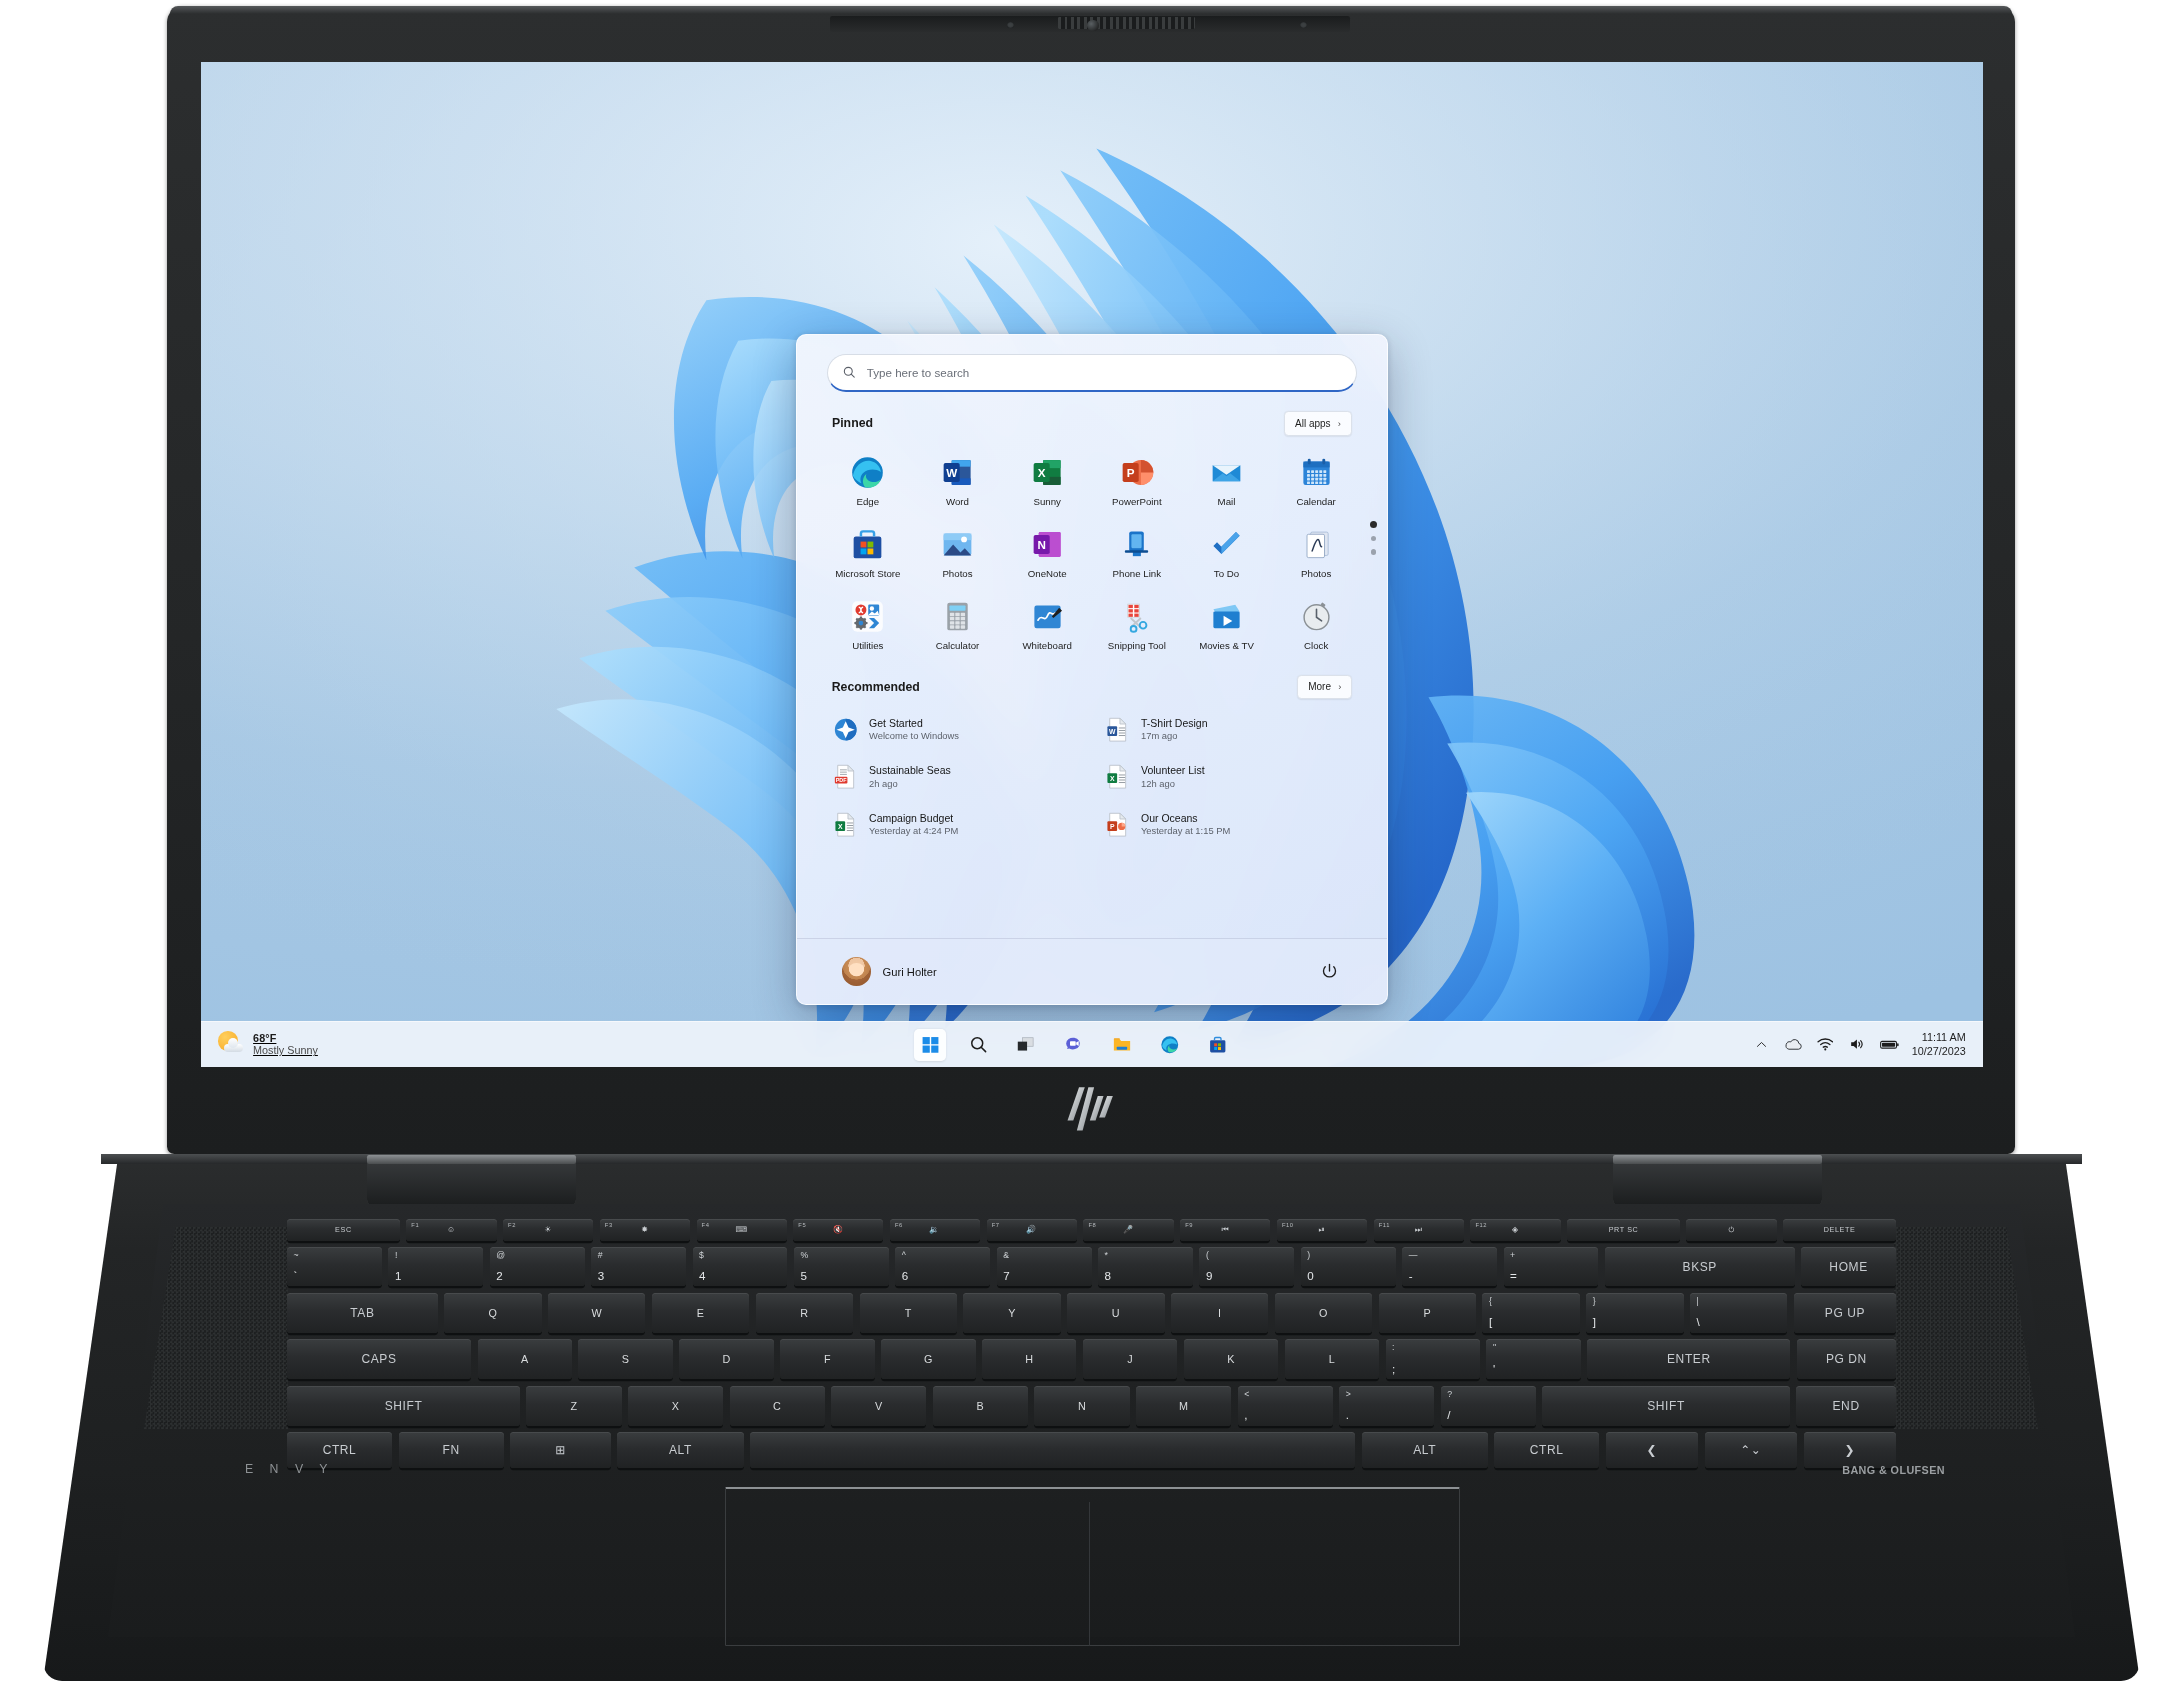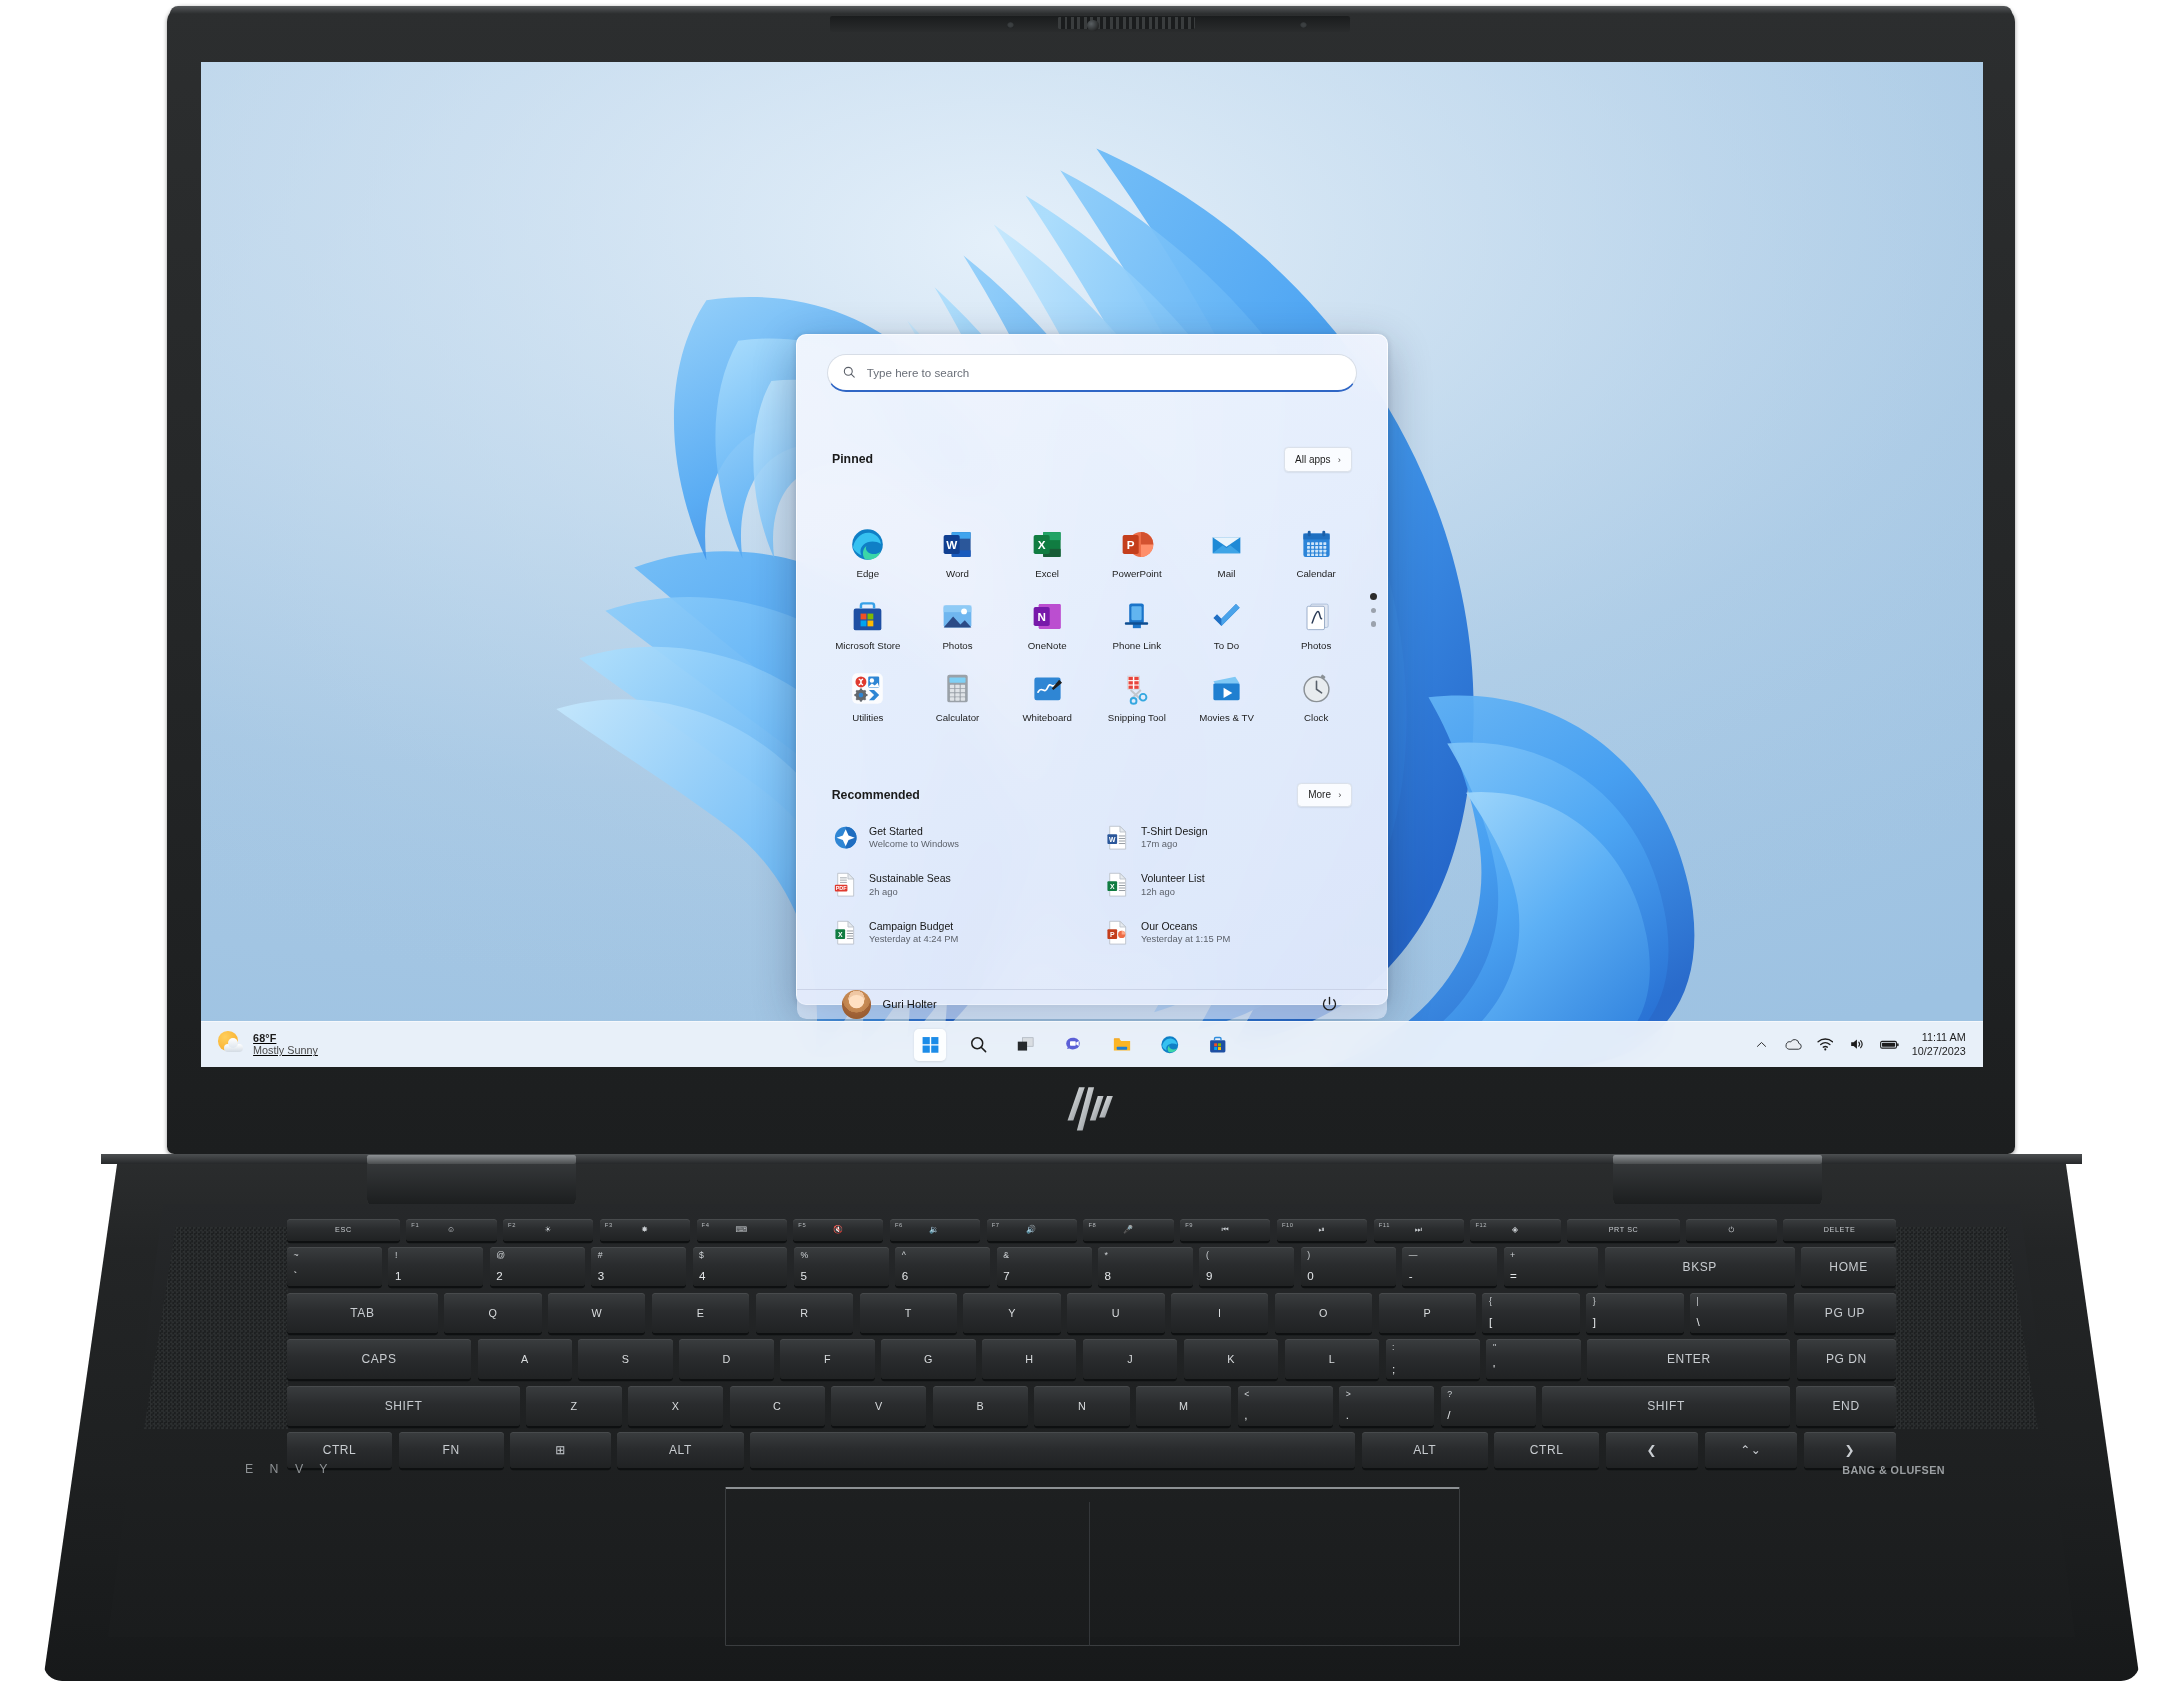--- a/index.html
+++ b/index.html
@@ -84,21 +84,20 @@
   
   .startmenu {
     position:absolute; left:595px; top:272px; width:592px; height:671px;
     background: linear-gradient(160deg, rgba(243,246,253,.955) 0%, rgba(233,239,252,.955) 55%, rgba(226,234,251,.955) 100%);
     border-radius:10px;
     border:0.7px solid rgba(255,255,255,.72);
     box-shadow: 0 13px 43px rgba(20,30,60,.30), 0 1.4px 7.2px rgba(20,30,60,.16);
     backdrop-filter: blur(21.7px);
     display:flex; flex-direction:column;
     font-family:"Liberation Sans", sans-serif;
-    gap:36px;
   }
   .sm-search-wrap { padding: 19px 30px 0 30px; }
   .sm-search {
     height:38px; background:#fff; border:0.7px solid #d7dde6; border-radius:19px;
     display:flex; align-items:center; gap:10px; padding:0 14.4px;
     border-bottom:2.2px solid #2f66c5; position:relative;
   }
   .sm-search .ph { font-size:11.6px; color:#6a6f78; }
 
   .sm-sec-head { display:flex; align-items:center; justify-content:space-between; padding: 19px 35px 0 35px; }
@@ -338,21 +337,21 @@
               <div class="pin-cell">
                 <div class="pin-ic">
                   <svg viewBox="0 0 48 48" width="100%" height="100%">
                     <rect x="18" y="7" width="24" height="34" rx="2" fill="#107c41"></rect>
     <rect x="18" y="7" width="24" height="11" fill="#21a366"></rect>
                     <rect x="18" y="30" width="24" height="11" fill="#185c37"></rect>
     <rect x="5" y="11" width="22" height="26" rx="2.5" fill="#107c41"></rect>
     <text x="16" y="30" font-family="Liberation Sans" font-size="16" font-weight="700" fill="#fff" text-anchor="middle">X</text>
                   </svg>
                 </div>
-                <div class="pin-lb">Excel</div>
+                <div class="pin-lb">Sunny</div>
               </div>
               <div class="pin-cell">
                 <div class="pin-ic">
                   <svg viewBox="0 0 48 48" width="100%" height="100%">
                     <circle cx="30" cy="24" r="17" fill="#ed6c47"></circle>
     <path d="M30 7a17 17 0 0 1 0 34z" fill="#ff8f6b"></path>
     <path d="M30 24h17A17 17 0 0 0 30 7z" fill="#d35230"></path>
     <rect x="5" y="11" width="22" height="26" rx="2.5" fill="#c43e1c"></rect>
     <text x="16" y="30" font-family="Liberation Sans" font-size="16" font-weight="700" fill="#fff" text-anchor="middle">P</text>
                   </svg>

